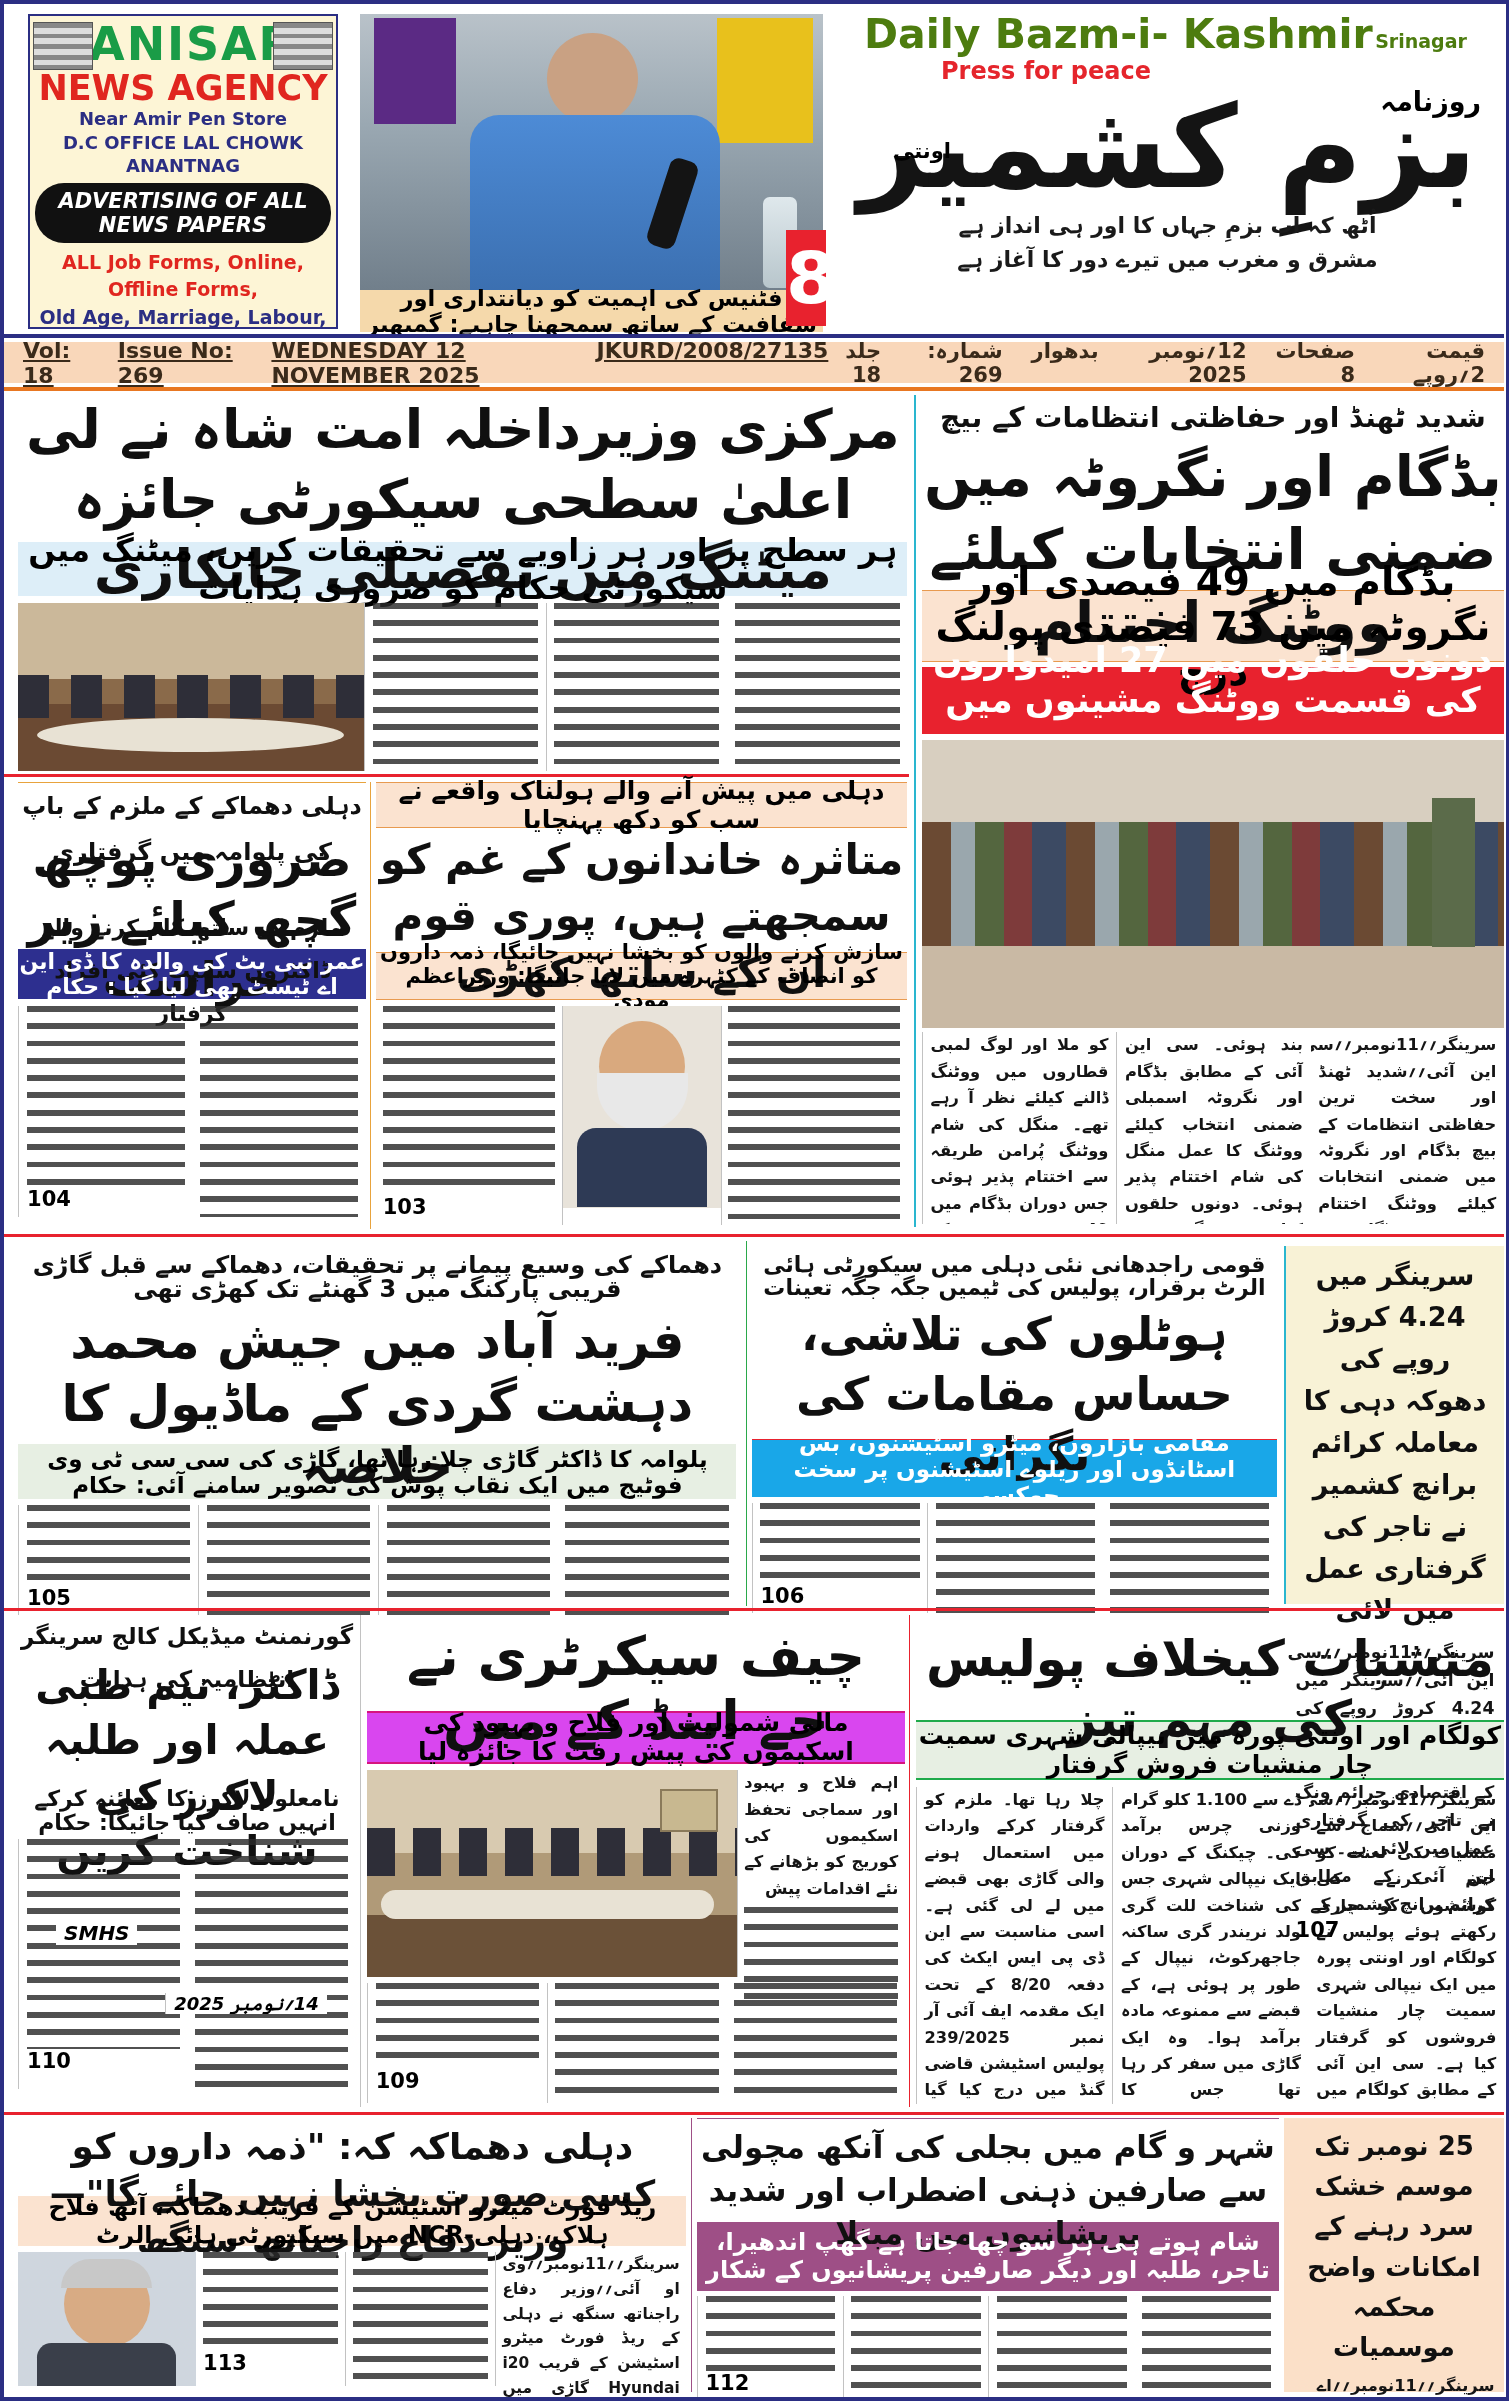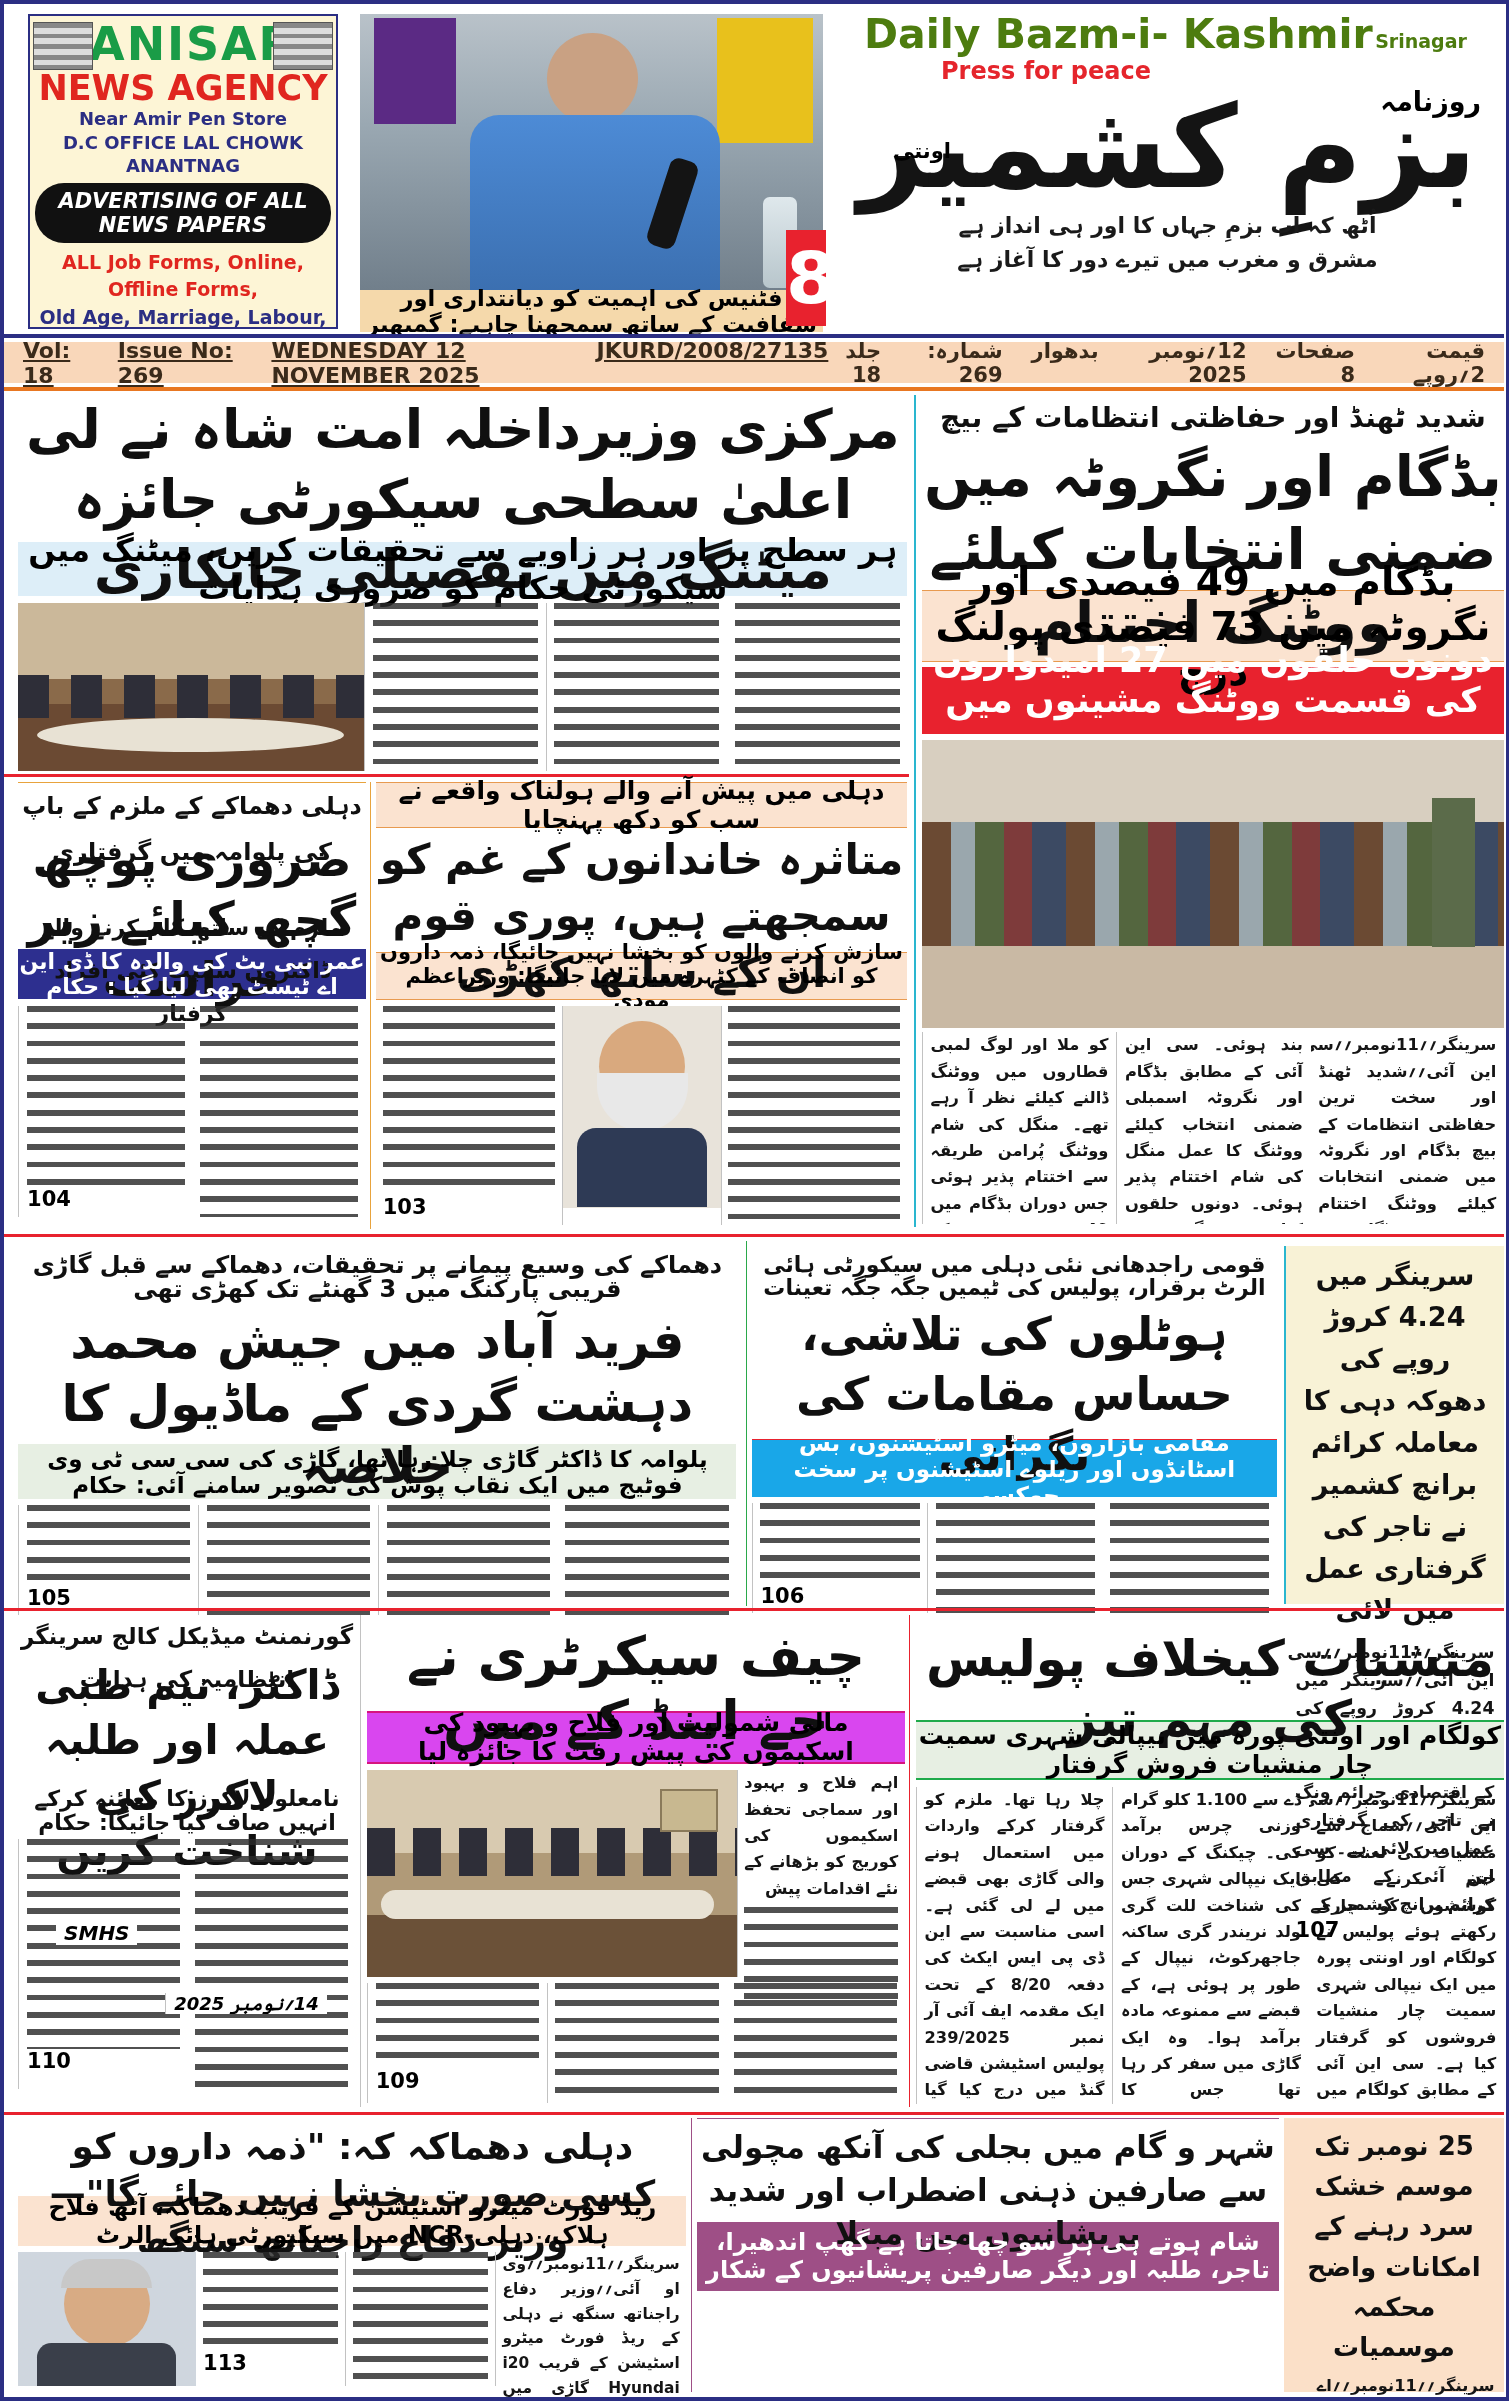--- a/index.html
+++ b/index.html
@@ -312,20 +312,35 @@
         <div class="abs" style="left:46px;top:9.6px;width:86px;height:86px;border-radius:50%;background:#d8ab84;"></div>
         <div class="abs" style="left:43px;top:7.7px;width:91px;height:29px;border-radius:43px 43px 0 0;background:#c8c8c8;"></div>
         <div class="abs" style="left:19px;top:91px;width:139px;height:48px;border-radius:14.4px 14.4px 0 0;background:#3a3f4a;"></div>
       </div>
     </div>
   </div>
 
   <div class="abs" style="left:687px;top:2114px;width:588px;height:274px;border-left:1.9px solid #9e4f86;padding-left:4.8px;">
     <div class="hl" style="font-size:31px;line-height:1.4;height:96px;padding-top:6.7px;border-top:1.9px solid #9e4f86;">شہر و گام میں بجلی کی آنکھ مچولی سے صارفین ذہنی اضطراب اور شدید پریشانیوں میں مبتلا</div>
     <div class="strip" style="height:69px;background:#9e4f86;color:#fff;font-size:24px;">شام ہوتے ہی ہر سو چھا جاتا ہے گھپ اندھیرا، تاجر، طلبہ اور دیگر صارفین پریشانیوں کے شکار</div>
+    <div class="cols" style="height:106px;margin-top:5.8px;">
+      <div>
+          <div class="ft" style="height:100%;"></div>
+        </div>
+      <div>
+          <div class="ft" style="height:100%;"></div>
+        </div>
+      <div>
+          <div class="ft" style="height:100%;"></div>
+        </div>
+      <div>
+          <div class="ft" style="height:70%;"></div>
+          <div class="endnum" style="text-align:left;">112</div>
+        </div>
+    </div>
   </div>
 
   <div class="abs" style="left:1280px;top:2114px;width:220px;height:274px;background:#fbe0c8;padding:7.7px 9.6px;">
     <div class="hl" style="font-size:26px;line-height:1.55;">25 نومبر تک موسم خشک سرد رہنے کے امکانات واضح محکمہ موسمیات</div>
     <div class="body" style="font-size:16.3px;margin-top:5.8px;">سرینگر؍؍11نومبر؍؍اے پی آئی؍؍وادی کشمیر میں رواں برس کی سرد ترین رات سردی میں بے تحاشہ اضافہ درجہ حرارت منفی درجے تک گر گیا، محکمہ موسمیات نے 25 نومبر تک موسم خشک اور سرد رہنے کی پیش گوئی کی ہے۔</div>
 
   </div>
 
 </div>
 

